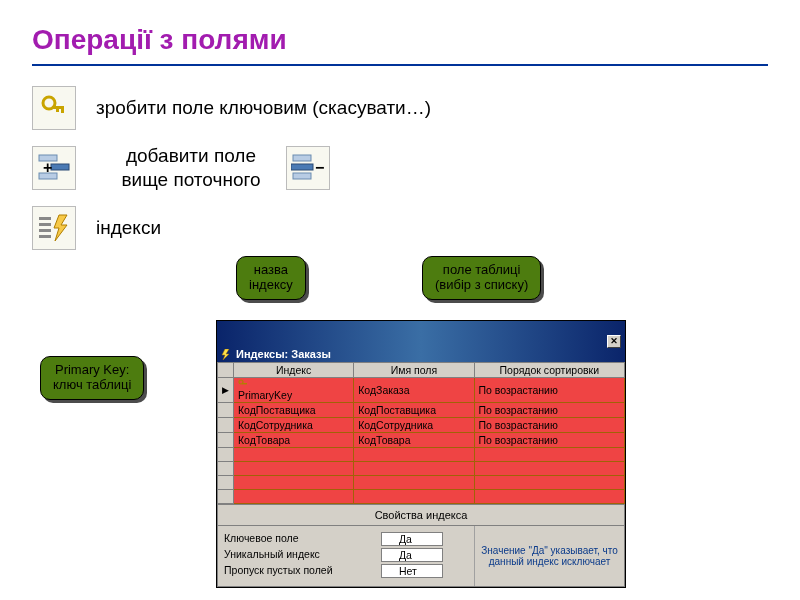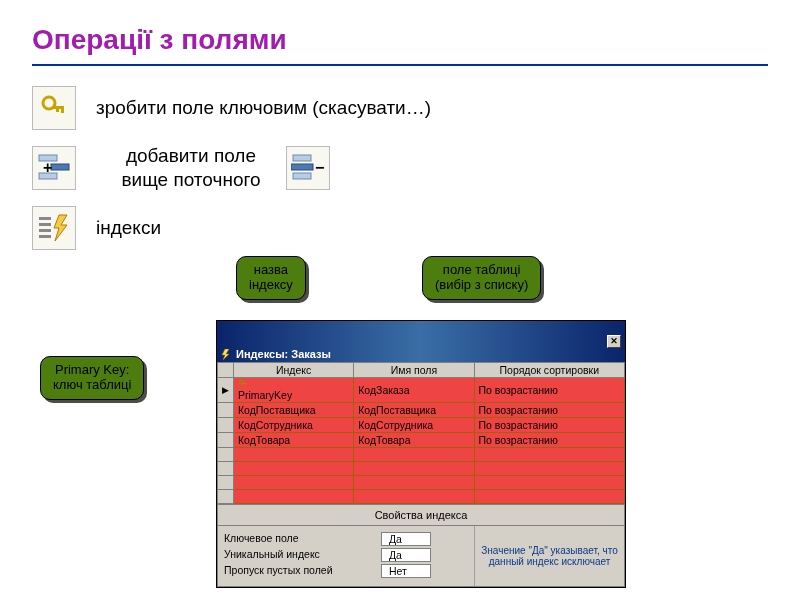--- a/index.html
+++ b/index.html
@@ -120,22 +120,22 @@
   .props-left {
     flex: 1;
     font-size: 10.5px;
     padding: 6px 6px;
   }
   .props-left div { display: flex; margin-bottom: 2px; }
   .props-left .label { width: 157px; }
   .props-left .value {
     border: 1px solid #808080;
     background: #fff;
-    padding: 0 7px;
-    width: 50px;
+    padding: 0 17px;
+    width: 62px;
     height: 14px;
     font-size: 10.5px;
   }
   .props-right {
     width: 150px;
     font-size: 10px;
     color: #0a3a8a;
     text-align: center;
     padding: 8px 6px;
     border-left: 1px solid #a0a0a0;

